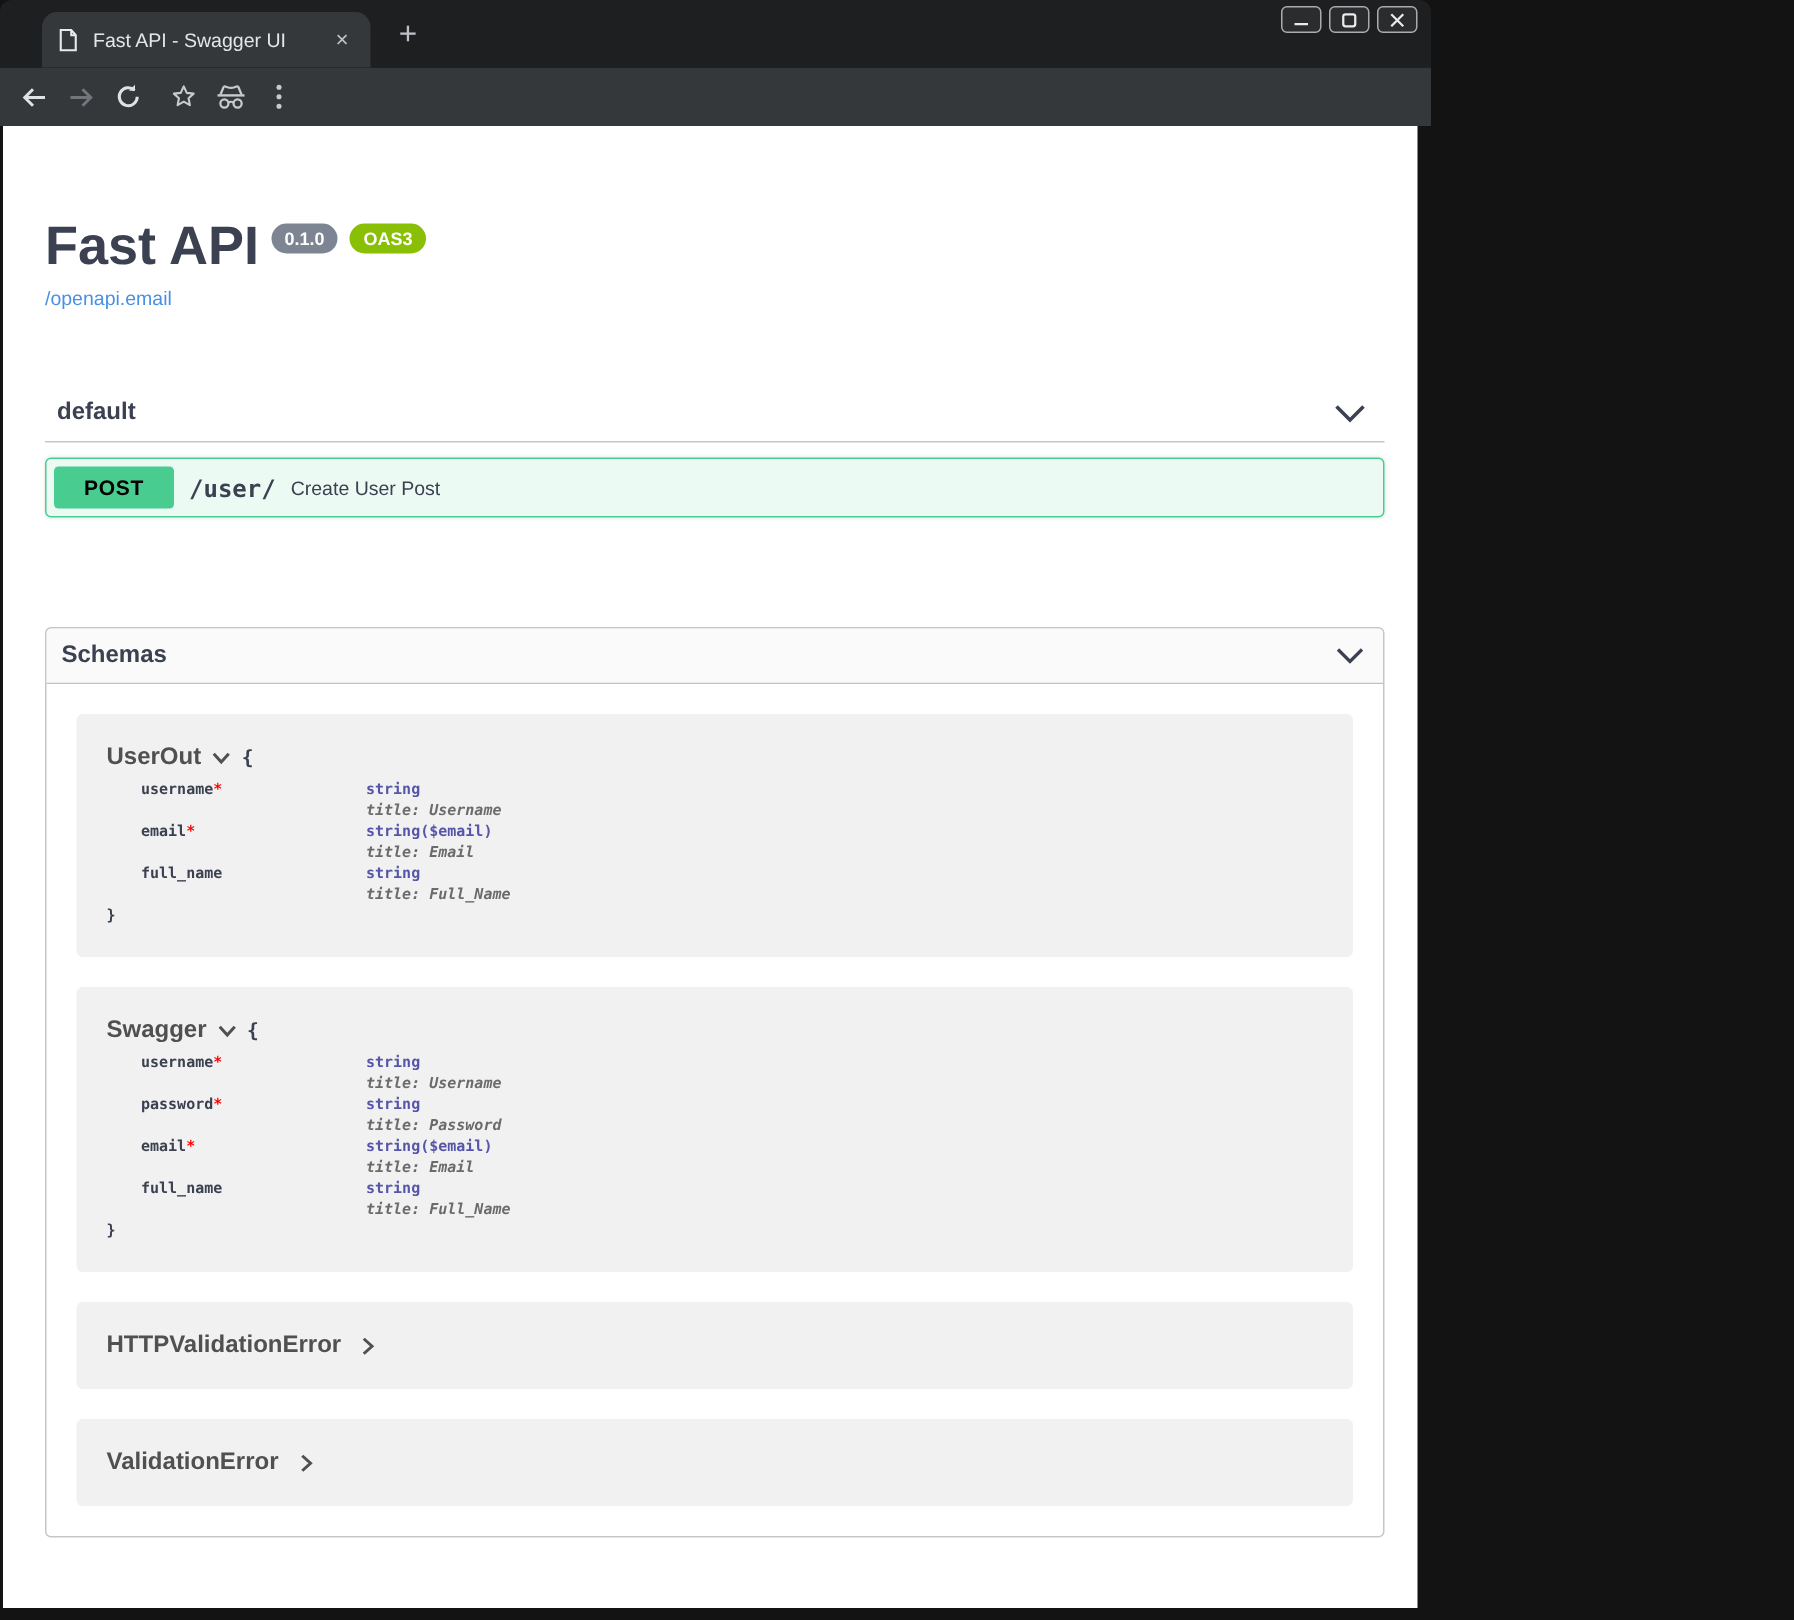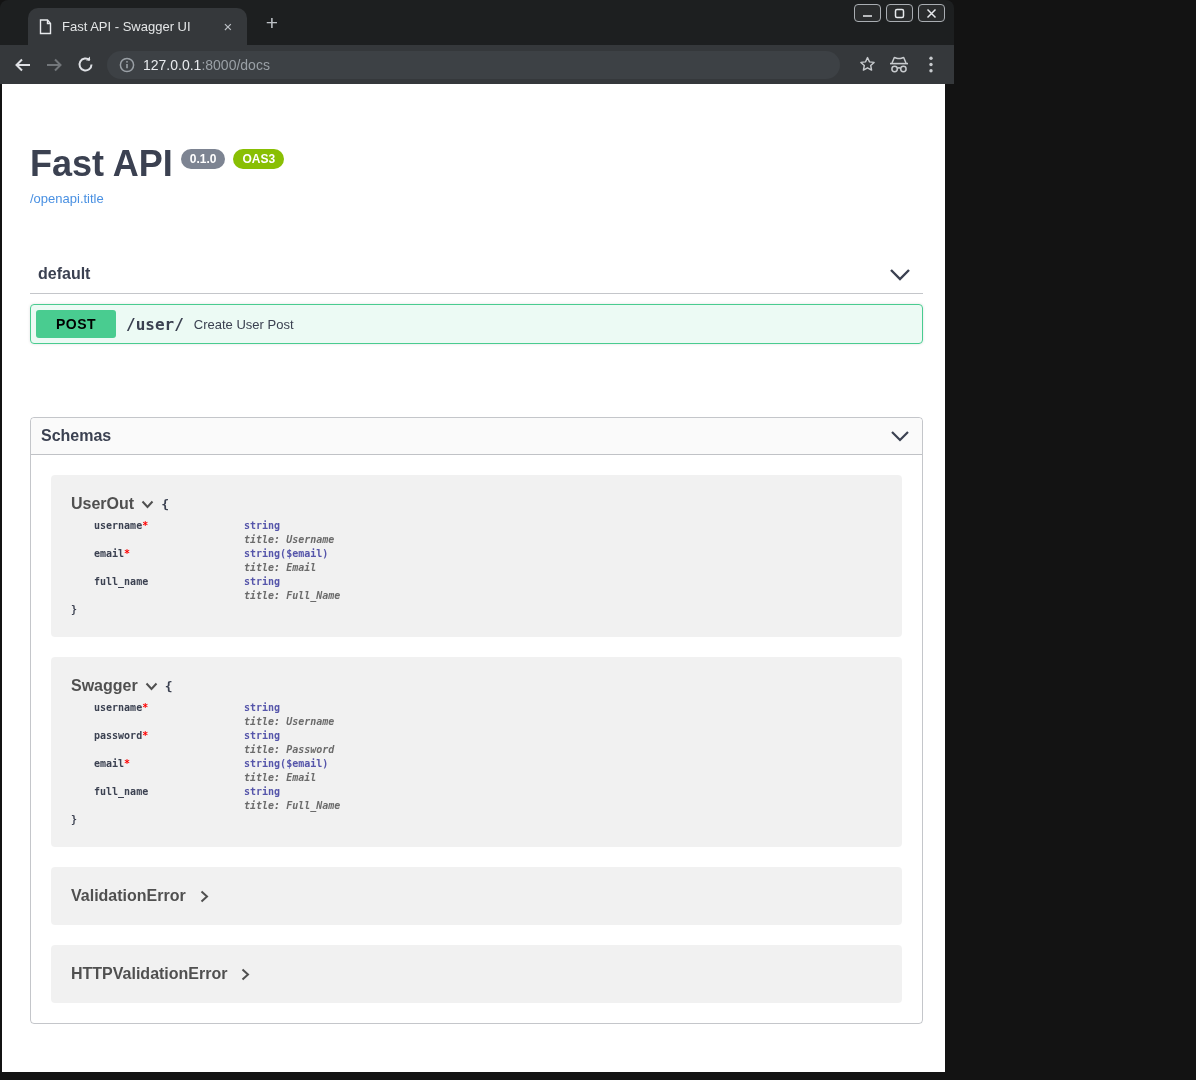--- a/index.html
+++ b/index.html
@@ -111,28 +111,20 @@
       <svg width="18" height="16" viewBox="0 0 18 16">
         <path d="M2 8 H15 M10 2.5 L15.5 8 L10 13.5" fill="none" stroke="#72767a" stroke-width="2"></path>
       </svg>
     </div>
     <div class="navbtn">
       <svg width="17" height="17" viewBox="0 0 17 17">
         <path d="M14.5 8.5 a6 6 0 1 1 -1.8-4.3" fill="none" stroke="#dfe1e5" stroke-width="2"></path>
         <path d="M13 0.5 v4 h-4 z" fill="#dfe1e5"></path>
       </svg>
     </div>
-    <div class="omnibox">
-      <svg width="16" height="16" viewBox="0 0 16 16">
-        <circle cx="8" cy="8" r="6.6" fill="none" stroke="#9aa0a6" stroke-width="1.5"></circle>
-        <line x1="8" y1="7" x2="8" y2="11.2" stroke="#9aa0a6" stroke-width="1.6"></line>
-        <circle cx="8" cy="4.8" r="0.9" fill="#9aa0a6"></circle>
-      </svg>
-      <span class="url"><span>127.0.0.1</span><span class="dim">:8000/docs</span></span>
-    </div>
     <div class="toolicon">
       <svg width="17" height="17" viewBox="0 0 17 17">
         <path d="M8.5 1.6 l2 4.3 4.6.5 -3.4 3.1 .9 4.6 -4.1-2.3 -4.1 2.3 .9-4.6 -3.4-3.1 4.6-.5 z" fill="none" stroke="#c8cbce" stroke-width="1.4" stroke-linejoin="round"></path>
       </svg>
     </div>
     <div class="toolicon">
       <svg width="20" height="18" viewBox="0 0 20 18">
         <path d="M3 7 L5 2.2 Q5.4 1.4 6.2 1.7 L7.6 2.2 Q10 3 12.4 2.2 L13.8 1.7 Q14.6 1.4 15 2.2 L17 7" fill="none" stroke="#c8cbce" stroke-width="1.5"></path>
         <line x1="1" y1="7.6" x2="19" y2="7.6" stroke="#c8cbce" stroke-width="1.6"></line>
         <circle cx="5.6" cy="13" r="2.7" fill="none" stroke="#c8cbce" stroke-width="1.5"></circle>
@@ -151,21 +143,21 @@
 
   <div class="page">
     <div class="container">
 
       <div class="info">
         <div class="api-title">
           <span>Fast API</span>
           <span class="badge version">0.1.0</span>
           <span class="badge oas">OAS3</span>
         </div>
-        <a class="spec-link" href="#">/openapi.title</a>
+        <a class="spec-link" href="#">/openapi.email</a>
       </div>
 
       <div class="tag-row">
         <span class="tag-name">default</span>
         <svg width="22" height="13" viewBox="0 0 22 13">
           <path d="M2 2 L11 11 L20 2" fill="none" stroke="#3b4151" stroke-width="2.4"></path>
         </svg>
       </div>
 
       <div class="opblock">
@@ -256,35 +248,35 @@
                   <div class="prop-type">string</div>
                   <div class="prop-title">title: Full_Name</div>
                 </div>
               </div>
             </div>
             <div class="mono close-brace">}</div>
           </div>
 
           <div class="model-card">
             <div class="collapsed-row">
+              <span class="model-title">HTTPValidationError</span>
+              <svg width="9" height="13" viewBox="0 0 9 13">
+                  <path d="M1.5 1.5 L7 6.5 L1.5 11.5" fill="none" stroke="#505050" stroke-width="2"></path>
+                </svg>
+            </div>
+          </div>
+
+          <div class="model-card">
+            <div class="collapsed-row">
               <span class="model-title">ValidationError</span>
               <svg width="9" height="13" viewBox="0 0 9 13">
                   <path d="M1.5 1.5 L7 6.5 L1.5 11.5" fill="none" stroke="#505050" stroke-width="2"></path>
                 </svg>
             </div>
           </div>
 
-          <div class="model-card">
-            <div class="collapsed-row">
-              <span class="model-title">HTTPValidationError</span>
-              <svg width="9" height="13" viewBox="0 0 9 13">
-                  <path d="M1.5 1.5 L7 6.5 L1.5 11.5" fill="none" stroke="#505050" stroke-width="2"></path>
-                </svg>
-            </div>
-          </div>
-
         </div>
       </section>
 
     </div>
   </div>
 
 </div>
 
 </body></html>

